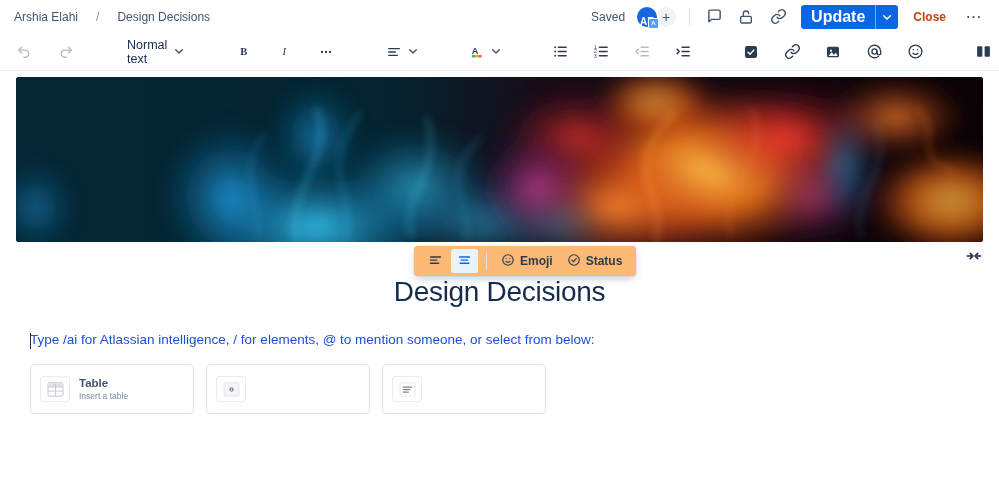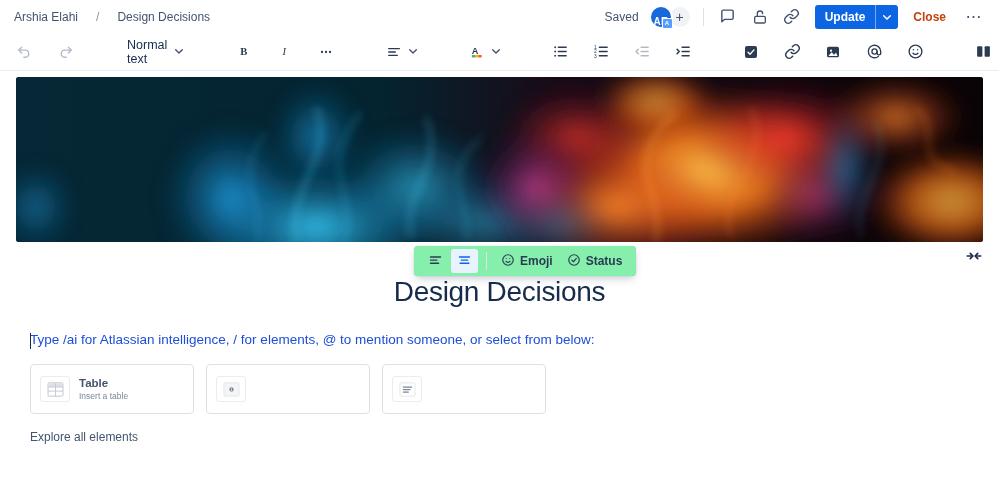--- a/index.html
+++ b/index.html
@@ -67,21 +67,21 @@
     cursor: pointer; color: #42526E;
   }
 
   .btn-update {
     display: flex; align-items: stretch;
     background: #0C66E4; color: #fff; border-radius: 3px;
     height: 24px; overflow: hidden; cursor: pointer;
     margin-left: 4px;
   }
   .btn-update .lbl {
-    padding: 0 10px; font-size: 12px; font-weight: bold;
+    padding: 0 10px; font-size: 16px; font-weight: bold;
     display: flex; align-items: center;
   }
   .btn-update .split {
     width: 1px; background: rgba(255,255,255,.45);
   }
   .btn-update .caret {
     width: 22px; display: flex; align-items: center; justify-content: center;
   }
   .btn-close {
     font-size: 12px; font-weight: bold; color: #c2410c;
@@ -130,21 +130,21 @@
   }
 
   
   .float-tb-wrap {
     position: relative; height: 0;
   }
   .float-tb {
     position: absolute;
     left: 414px; top: 4px;
     height: 30px;
-    background: #86efac;
+    background: #fdba74;
     border-radius: 4px;
     box-shadow: 0 0 1px rgba(9,30,66,.31), 0 4px 8px -2px rgba(9,30,66,.25);
     display: flex; align-items: center;
     padding: 0 8px; gap: 2px;
   }
   .ft-btn {
     height: 24px; border-radius: 3px; cursor: pointer;
     display: flex; align-items: center; justify-content: center;
     gap: 5px; padding: 0 6px;
     font-size: 12px; font-weight: bold; color: #2B3B52;
@@ -681,14 +681,13 @@
       <div class="card-ico">
         <svg width="17" height="15" viewBox="0 0 20 18">
           <rect x="1" y="1" width="18" height="16" rx="1.5" fill="#fff" stroke="#DFE1E6" stroke-width="1"></rect>
           <path d="M5 6h10M5 9h8M5 12h6" stroke="#7A869A" stroke-width="1.5" stroke-linecap="round"></path>
         </svg>
       </div>
     </div>
 
   </div>
 
-  <div class="explore">Explore all elements</div>
 </div>
 
 </body></html>

